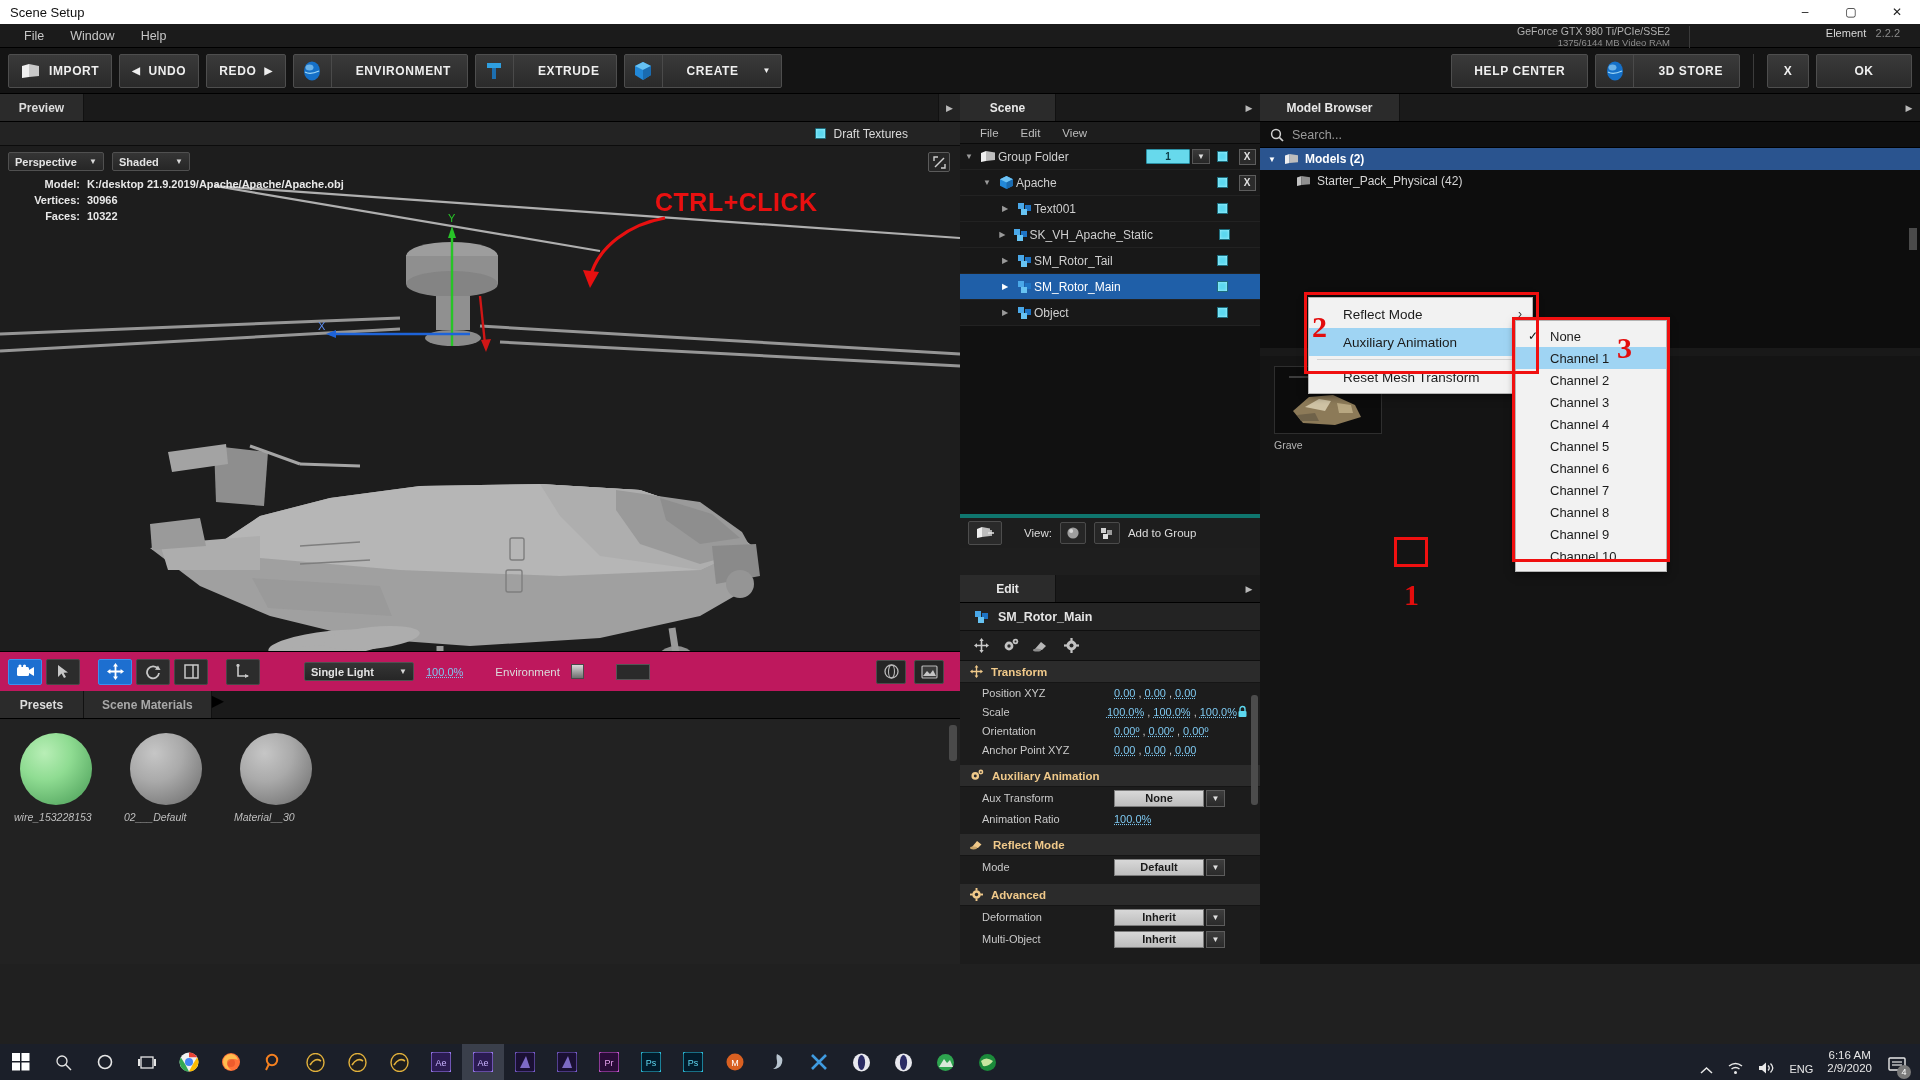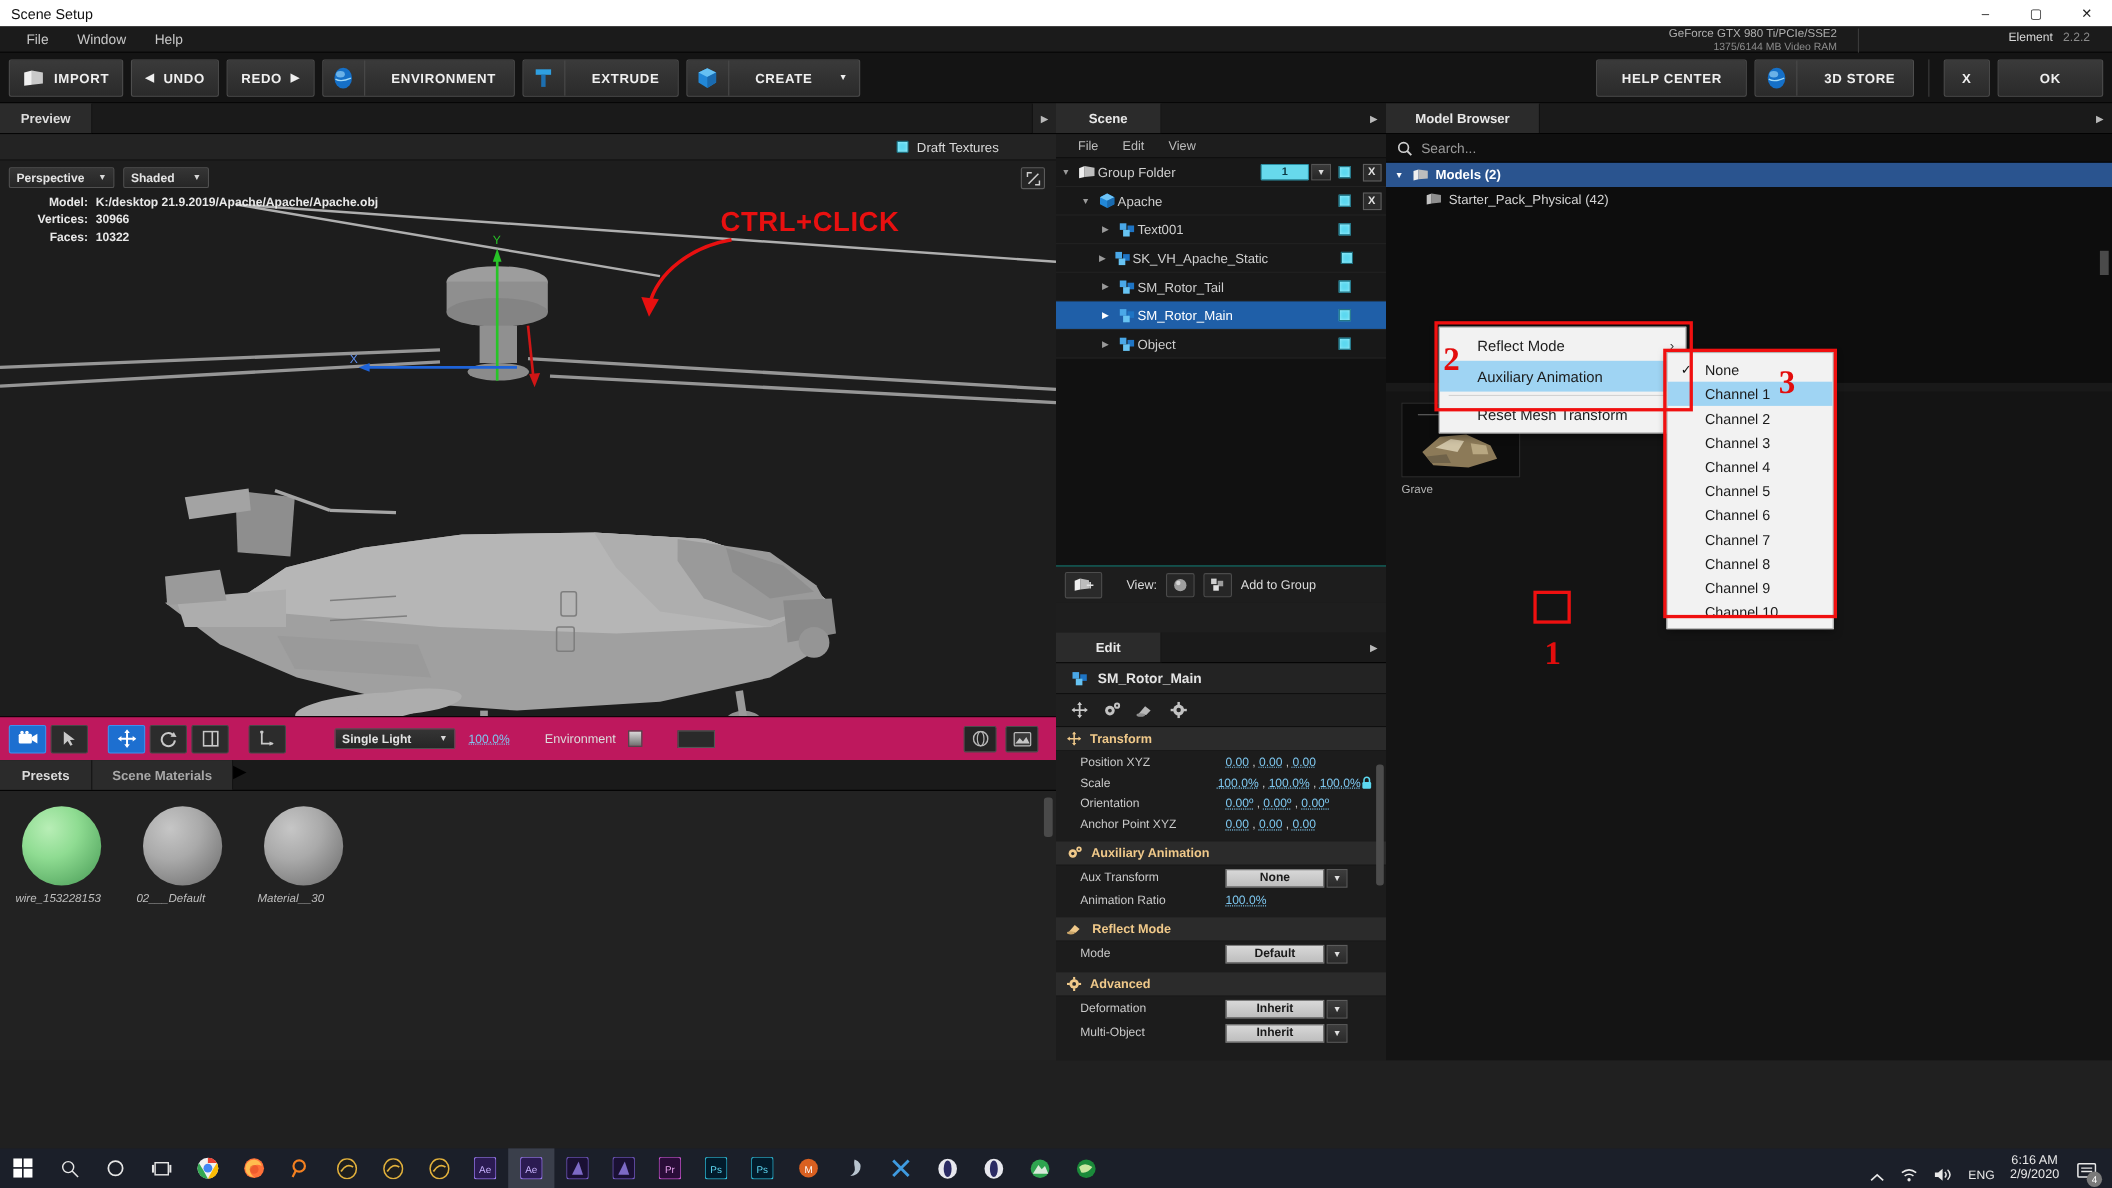--- a/index.html
+++ b/index.html
@@ -187,21 +187,21 @@
      box-shadow: inset 0 0 3px #aef4ff; }
   .trow .xbox {
     width:26px; display:flex; align-items:center; justify-content:center;
   }
   .xcell { width:17px; height:16px; border:1px solid #5d5d5d; background:#2b2b2b;
      color:#e0e0e0; font-size:10px; font-weight:bold; display:flex; align-items:center; justify-content:center; }
 
   .tree-spacer { background:#111; }
   .scene-bottombar {
     height:34px; background:#1d1d1d; display:flex; align-items:center; padding:0 8px; gap:8px;
-    border-top:1px solid #0f766e;
+    border-top:4px solid #0f766e;
   }
   .folder-btn { width:34px; height:24px; background:#2a2a2a; border:1px solid #4d4d4d; border-radius:2px;
     display:flex; align-items:center; justify-content:center; }
   .viewlbl { color:#dcdcdc; font-size:11.5px; margin-left:14px; }
   .sm-btn { width:26px; height:22px; background:#262626; border:1px solid #4b4b4b; border-radius:2px;
     display:flex; align-items:center; justify-content:center; }
   .addgrp { color:#dcdcdc; font-size:11.5px; }
 
   
   .edit-col { position:absolute; left:960px; top:575px; width:300px; height:389px; background:#1c1c1c; }

